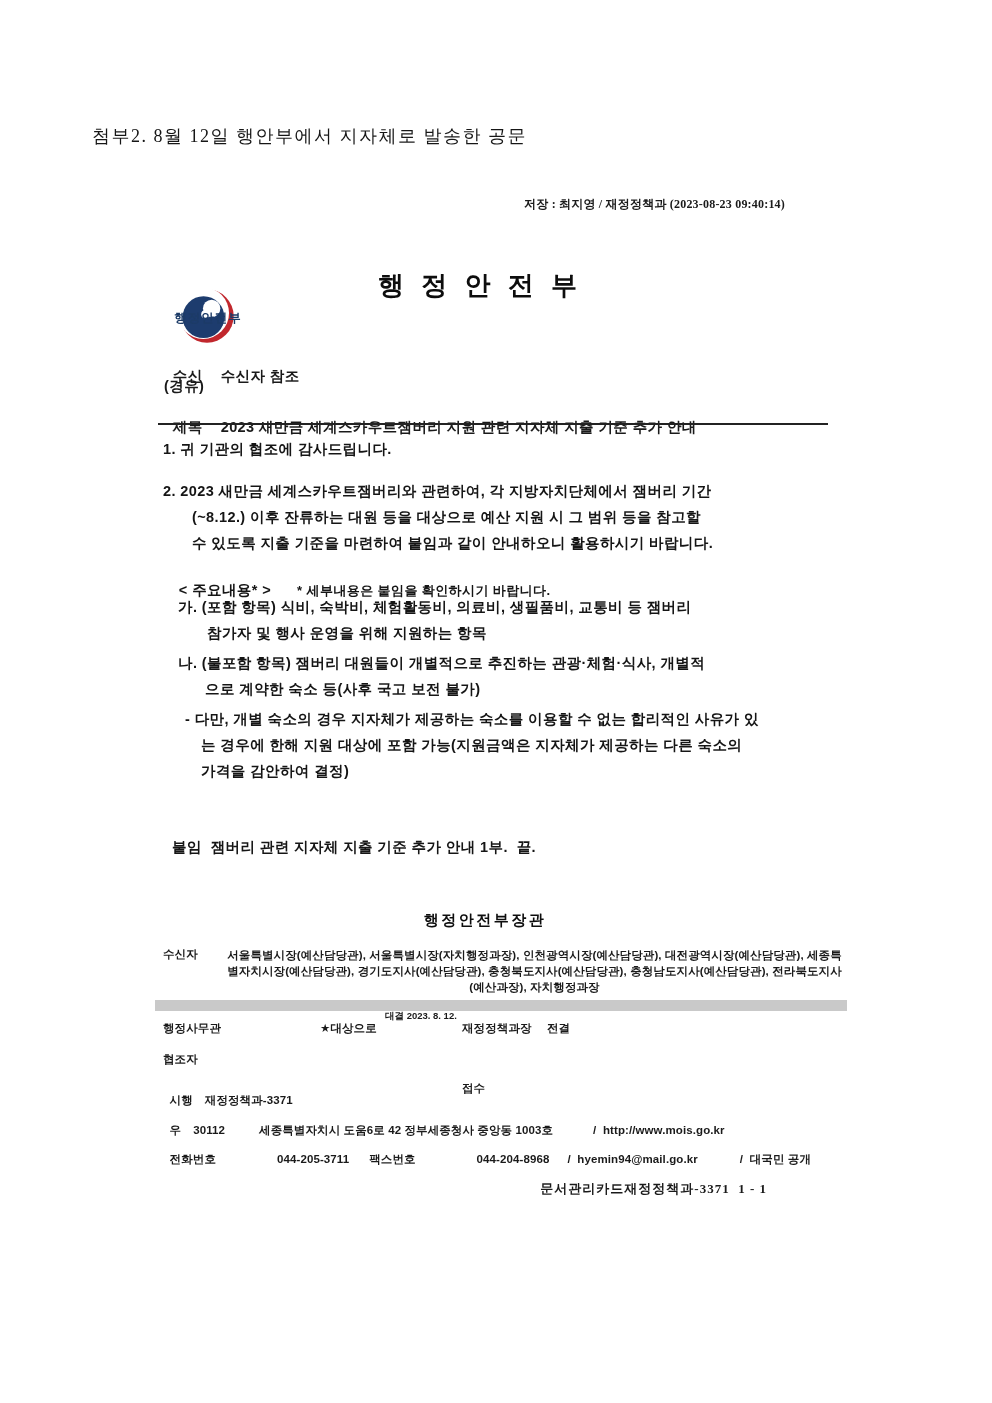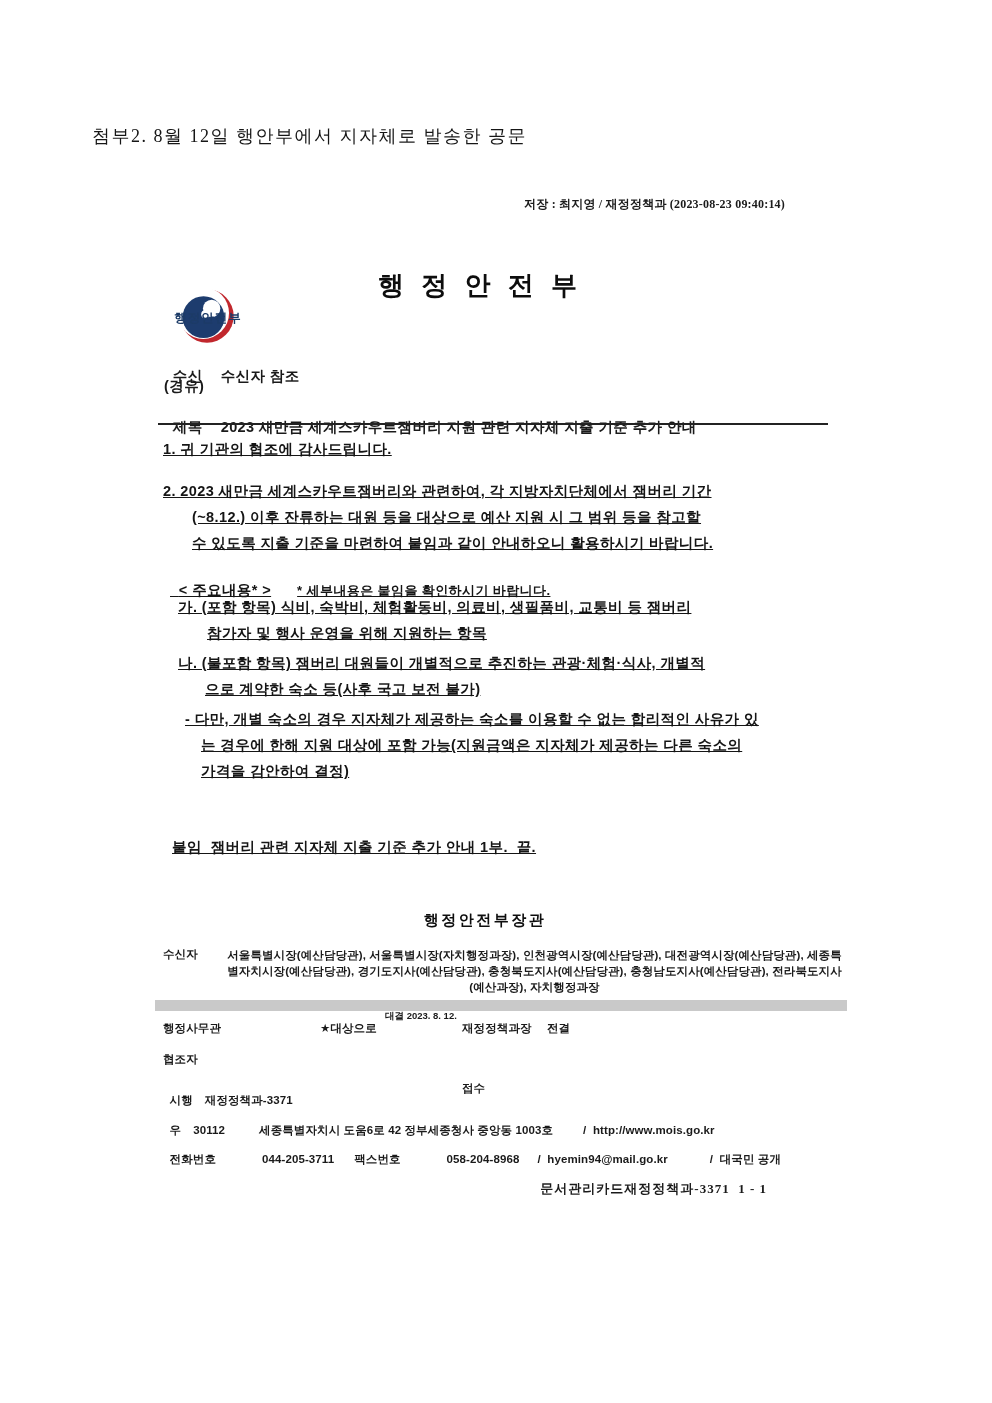--- a/index.html
+++ b/index.html
@@ -24,21 +24,21 @@
   .ministry-title{left:270px;top:268px;width:420px;text-align:center;
     font-size:26px;font-weight:800;letter-spacing:5px;color:#0d0d0d;}
 
   .meta-line{font-size:14.5px;font-weight:600;letter-spacing:.4px;}
   .recipient-row{left:164px;top:351px;}
   .meta-gap{display:inline-block;width:18px;}
   .via-row{left:164px;top:377px;}
   .subject-row{left:164px;top:402px;font-weight:700;}
   .subject-underline{left:158px;top:423px;width:670px;height:0;border-top:2px solid #232323;}
 
-  .body-line{font-size:14.5px;font-weight:600;letter-spacing:.4px;color:#151515;text-decoration:underline;}
+  .body-line{font-size:14.5px;font-weight:600;letter-spacing:.4px;color:#151515;}
   .para1{left:163px;top:440px;}
   .para2-l1{left:163px;top:482px;}
   .para2-l2{left:192px;top:508px;}
   .para2-l3{left:192px;top:534px;}
   .keycontent-row{left:170px;top:565px;}
   .keycontent-note{font-size:13px;margin-left:26px;}
   .item-ga-l1{left:178px;top:598px;}
   .item-ga-l2{left:207px;top:624px;}
   .item-na-l1{left:178px;top:654px;}
   .item-na-l2{left:205px;top:680px;}
@@ -60,23 +60,23 @@
   .sig-approval-note{left:385px;top:1010px;font-size:9.5px;font-weight:600;}
   .sig-director{left:462px;top:1021px;}
   .sig-action{left:547px;top:1021px;}
   .cooperator{left:163px;top:1052px;}
   .enforce-row{left:163px;top:1081px;}
   .enforce-no{margin-left:12px;}
   .receipt-label{left:462px;top:1081px;}
   .address-row{left:163px;top:1111px;}
   .addr-zip{margin-left:12px;}
   .addr-text{margin-left:34px;margin-top:20px;}
-  .addr-site{margin-left:30px;}
+  .addr-site{margin-left:40px;}
   .phone-row{left:163px;top:1140px;}
-  .ph-val{margin-left:3px;padding-left:43px;}
+  .ph-val{margin-left:18px;padding-left:43px;}
   .ph-fax{margin-left:20px;margin-top:7px;}
   .ph-mail{margin-left:18px;}
   .ph-open{margin-left:42px;}
 
   .doc-card-no{top:1180px;right:225px;font-size:13px;font-weight:700;letter-spacing:1px;}
 </style>
 </head>
 <body>
 
 <div class="abs attachment-title serif">첨부2. 8월 12일 행안부에서 지자체로 발송한 공문</div>
@@ -145,16 +145,16 @@
 <div class="abs small-txt enforce-row">
   <span>시행</span><span class="enforce-no">재정정책과-3371</span>
 </div>
 <div class="abs small-txt receipt-label">접수</div>
 
 <div class="abs small-txt address-row">
   <span>우</span><span class="addr-zip">30112</span><span class="addr-text">세종특별자치시 도움6로 42 정부세종청사 중앙동 1003호</span><span class="addr-site">/  http://www.mois.go.kr</span>
 </div>
 
 <div class="abs small-txt phone-row">
-  <span>전화번호</span><span class="ph-val">044-205-3711</span><span class="ph-fax">팩스번호</span><span class="ph-val">058-204-8968</span><span class="ph-mail">/  hyemin94@mail.go.kr</span><span class="ph-open">/  대국민 공개</span>
+  <span>전화번호</span><span class="ph-val">044-205-3711</span><span class="ph-fax">팩스번호</span><span class="ph-val">044-204-8968</span><span class="ph-mail">/  hyemin94@mail.go.kr</span><span class="ph-open">/  대국민 공개</span>
 </div>
 
 <div class="abs doc-card-no serif">문서관리카드재정정책과-3371  1 - 1</div>
 
 </body></html>

